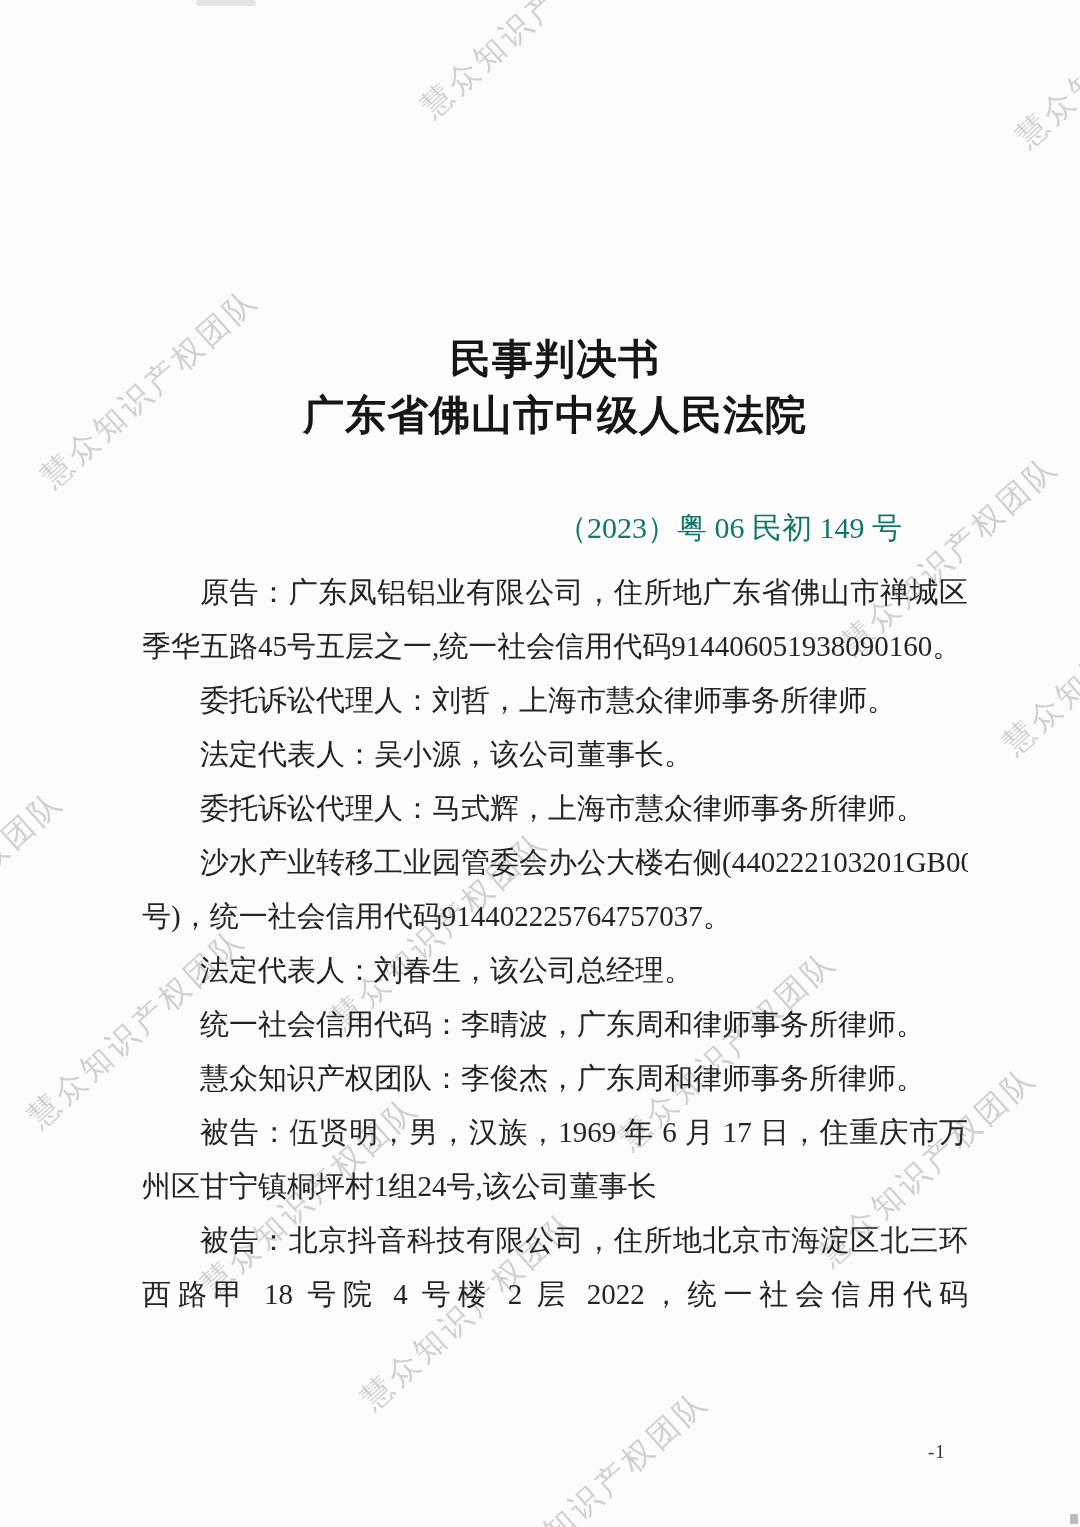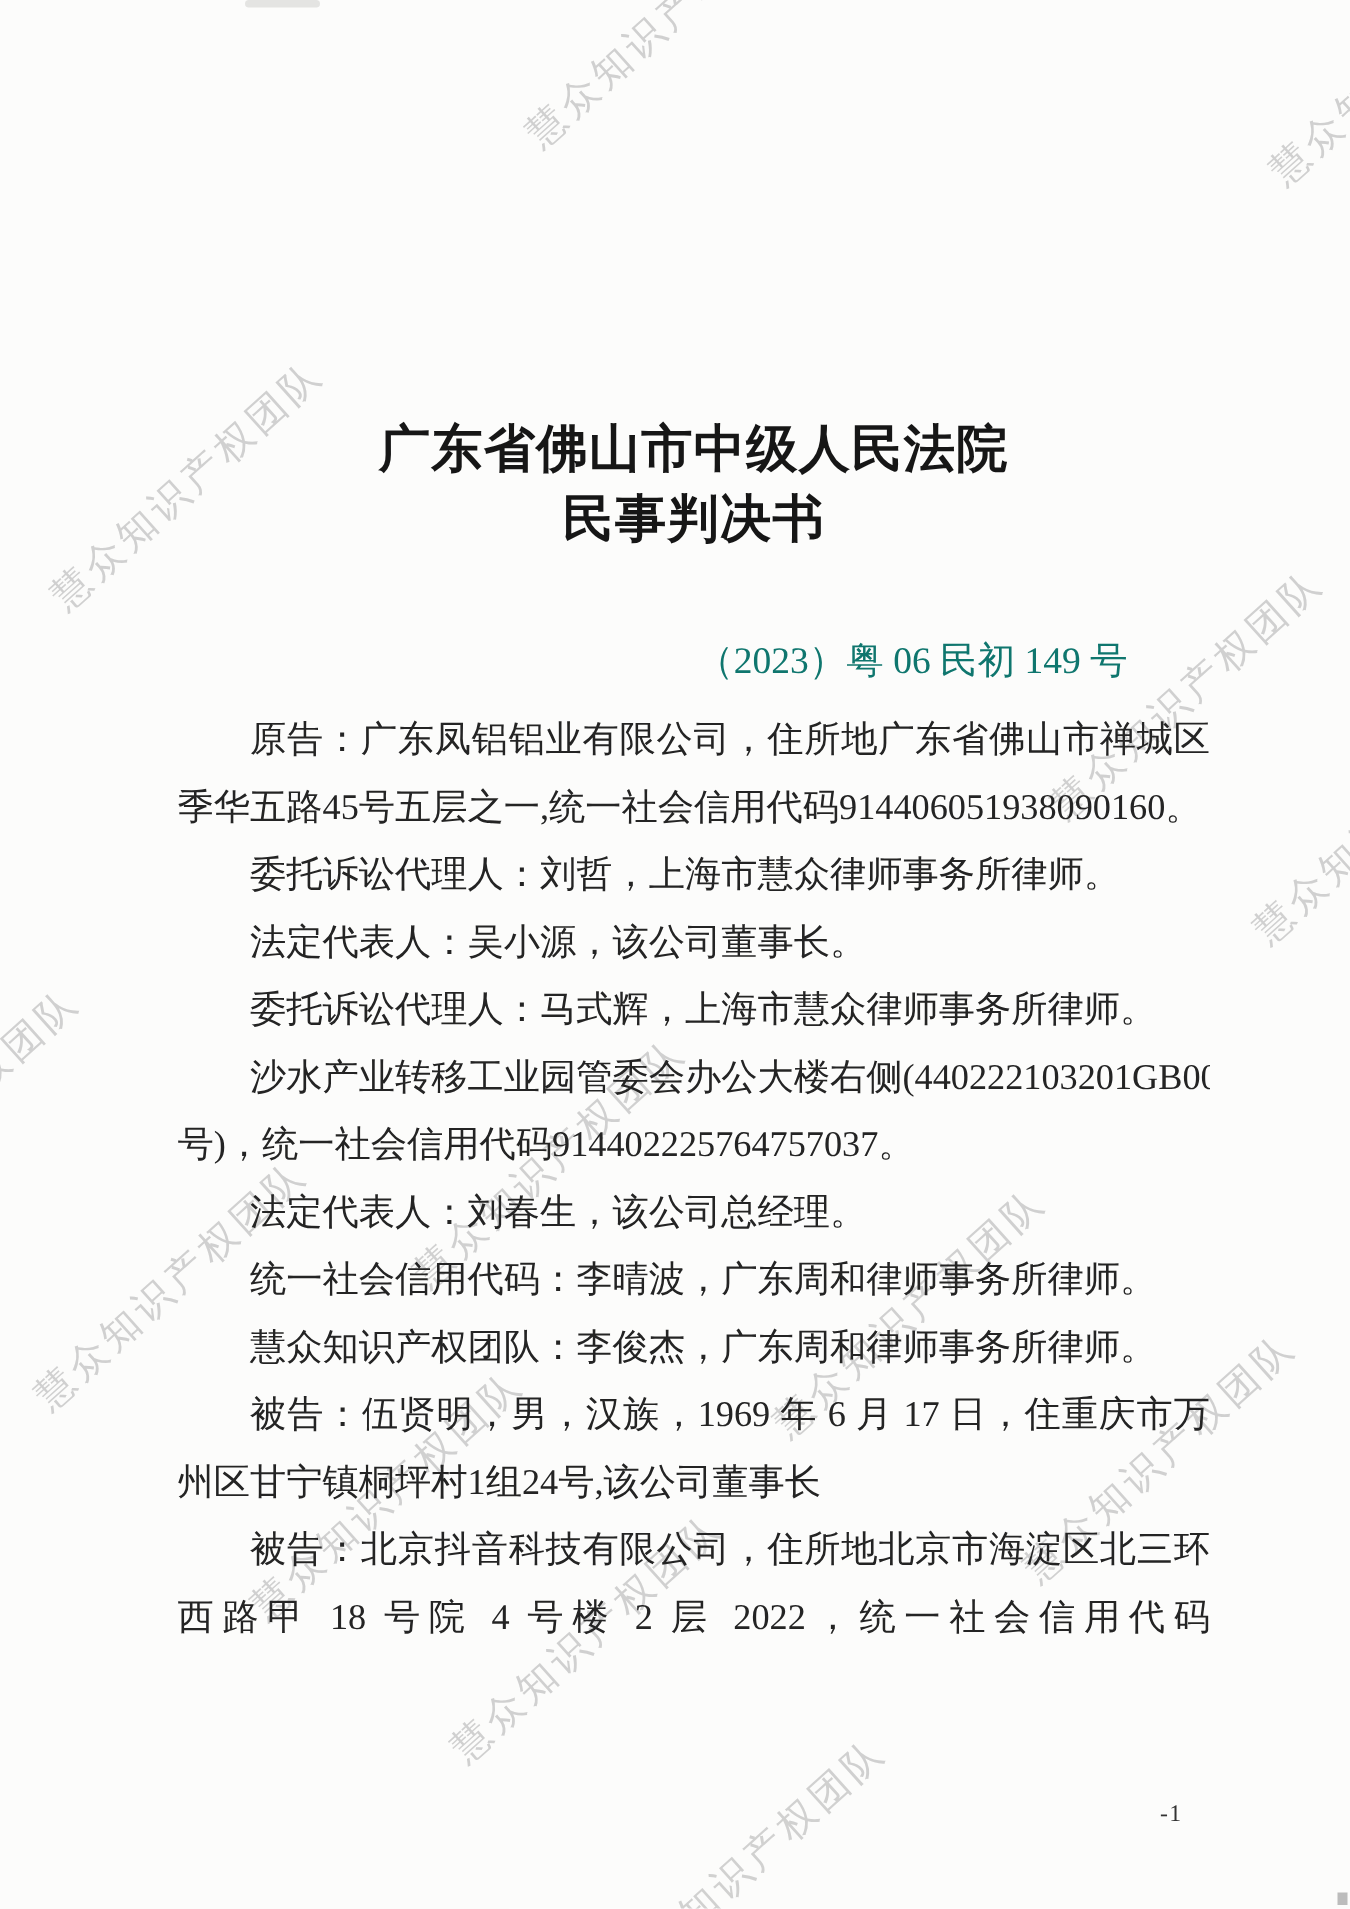--- a/index.html
+++ b/index.html
@@ -103,22 +103,22 @@
       <div class="wm" style="left: 440px; top: 930px; color: rgb(198, 198, 198);">慧众知识产权团队</div>
       <div class="wm" style="left: 310px; top: 1196px; color: rgb(198, 198, 198);">慧众知识产权团队</div>
       <div class="wm" style="left: 728px; top: 1050px; color: rgb(198, 198, 198);">慧众知识产权团队</div>
       <div class="wm" style="left: 928px; top: 1166px; color: rgb(198, 198, 198);">慧众知识产权团队</div>
       <div class="wm" style="left: 470px; top: 1310px; color: rgb(198, 198, 198);">慧众知识产权团队</div>
       <div class="wm" style="left: 600px; top: 1490px; color: rgb(198, 198, 198);">慧众知识产权团队</div>
     </div>
 
   <div class="content">
     <div class="title-block">
+      <div>民事判决书</div>
       <div>广东省佛山市中级人民法院</div>
-      <div>民事判决书</div>
     </div>
 
     <div class="case-number">
       <span class="cn-inner">（2023）粤 06 民初 149 号</span>
     </div>
 
     <div class="body-block" id="body-paras">
         <div class="para">
           <div class="line fill">原告：广东凤铝铝业有限公司，住所地广东省佛山市禅城区</div>
           <div class="line wrap">季华五路45号五层之一,统一社会信用代码914406051938090160。</div>

